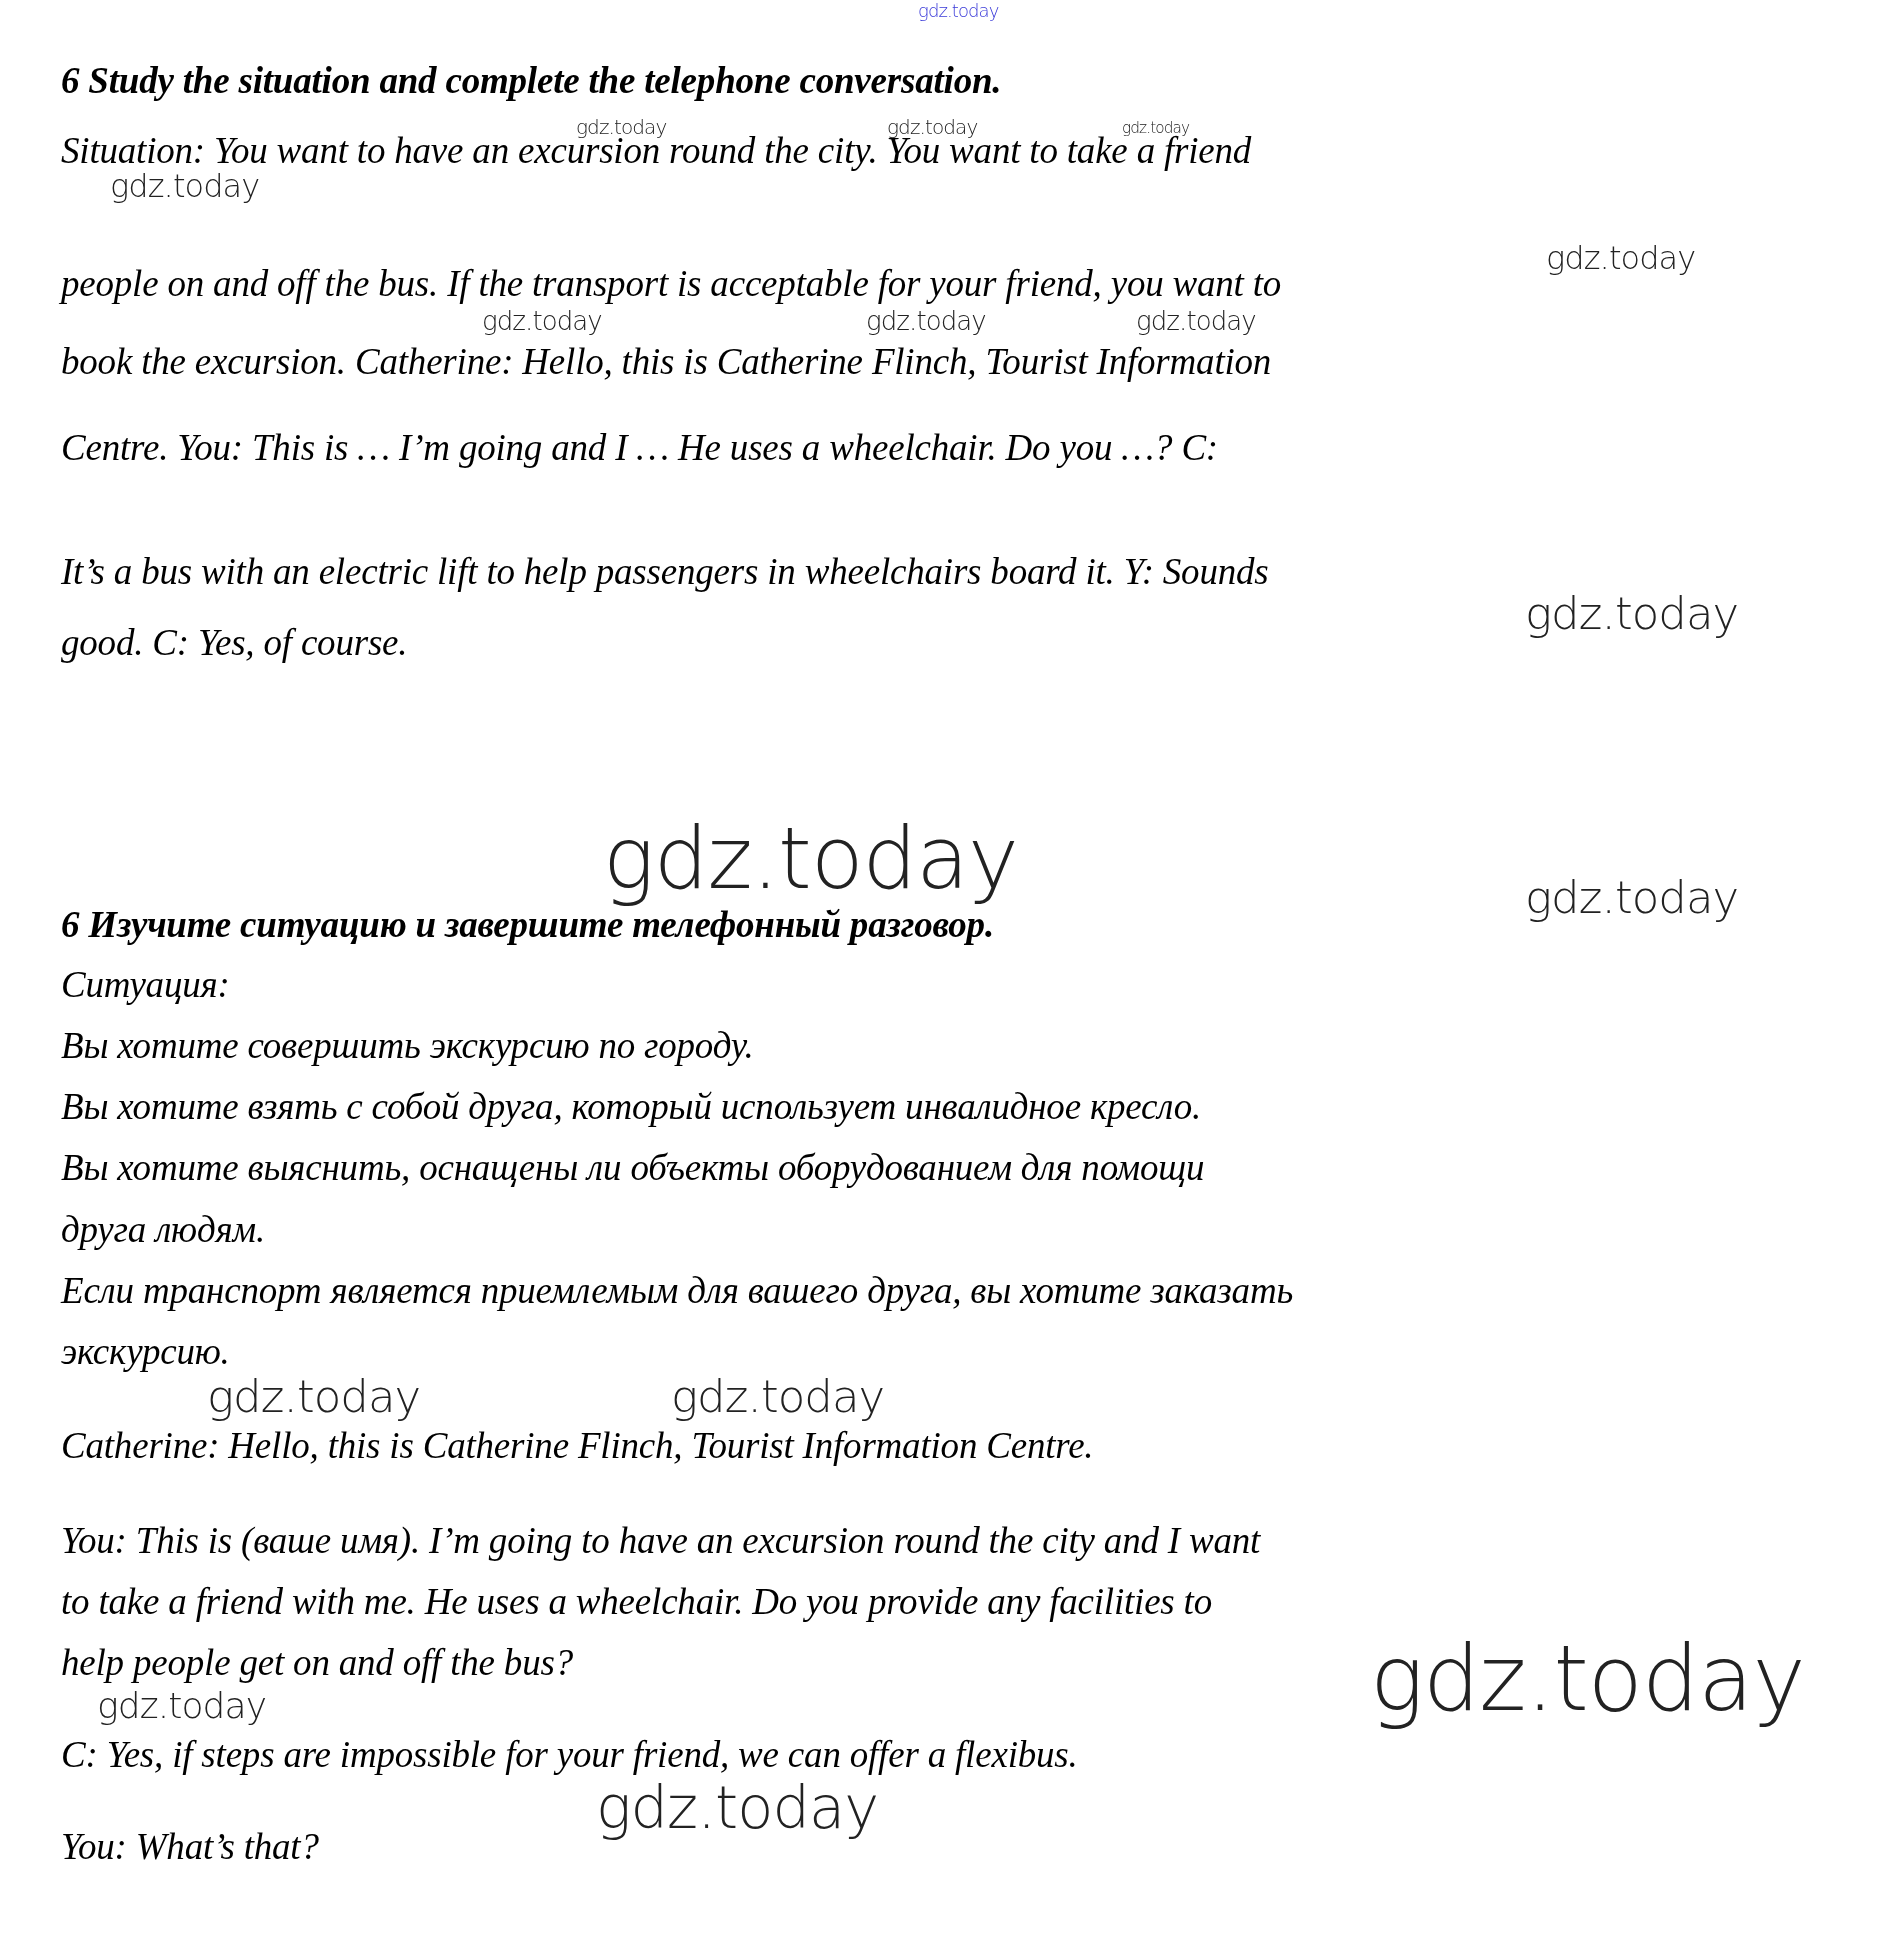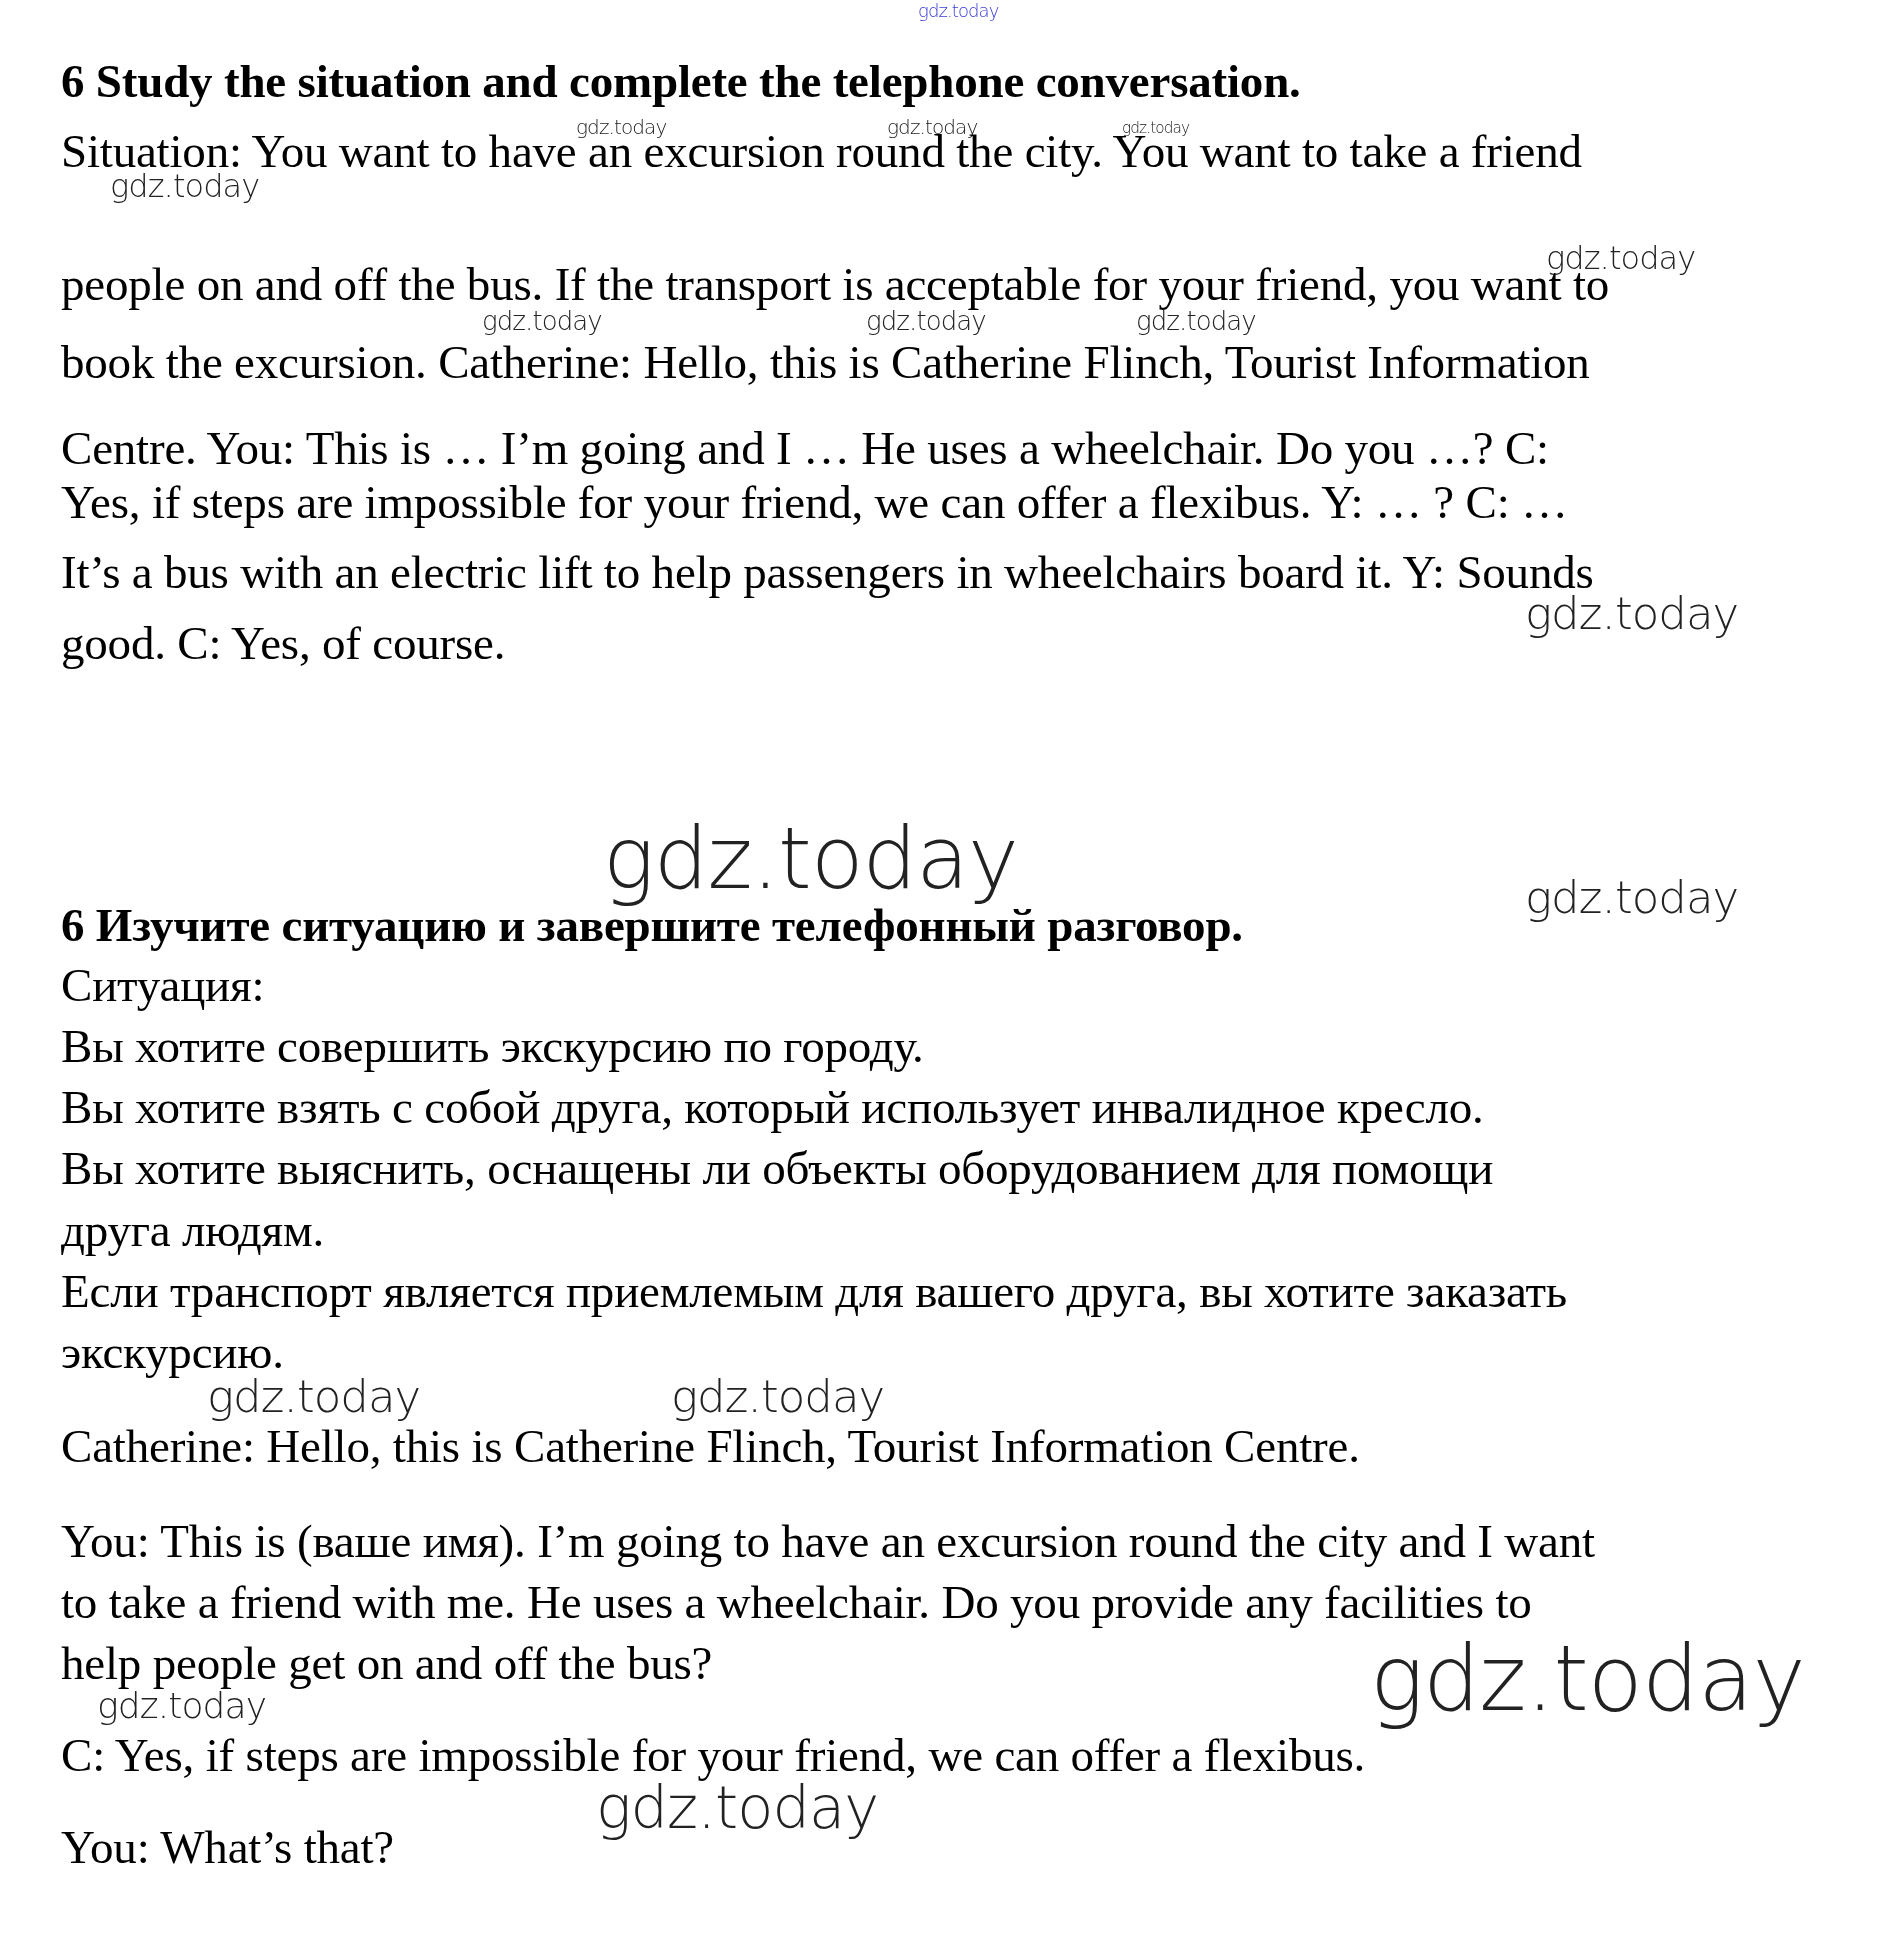--- a/index.html
+++ b/index.html
@@ -1,19 +1,19 @@
 <!DOCTYPE html>
 <html style="font-size:14.4px"><head>
 <meta charset="utf-8">
 <style>
   html, body { margin: 0; padding: 0; background: #ffffff; }
   body { width: 1901px; height: 1945px; position: relative; overflow: hidden; color: #000; }
   .page { position: absolute; left: 0; top: 0; width: 1901px; height: 1590px; }
   .serif { font-family: "Liberation Serif", "DejaVu Serif", serif; }
-  .line { position: absolute; left: 61px; white-space: nowrap; font-size: 47px; line-height: 54px; letter-spacing: -0.2px; }
+  .line { position: absolute; left: 61px; white-space: nowrap; font-size: 37px; line-height: 54px; letter-spacing: -0.2px; font-style: italic; }
   .h { font-weight: bold; }
   .wm { position: absolute; font-family: "DejaVu Sans", sans-serif; font-weight: 200; color: #222; white-space: nowrap; letter-spacing: -0.9px; }
   .wm.top { color: #3a3ad8; }
 </style>
 </head>
 <body>
 
 <div class="page serif">
 
   <span class="wm top" style="left:918px;top:0px;font-size:18px;">gdz.today</span>
@@ -32,21 +32,20 @@
   <span class="wm" style="left:671px;top:1370px;font-size:45px;">gdz.today</span>
   <span class="wm" style="left:1370px;top:1626px;font-size:90px;">gdz.today</span>
   <span class="wm" style="left:97px;top:1685px;font-size:36px;">gdz.today</span>
   <span class="wm" style="left:596px;top:1773px;font-size:59px;">gdz.today</span>
 
   <div class="line h" style="top:54px;">6 Study the situation and complete the telephone conversation.</div>
   <div class="line" style="top:124px;"> Situation: You want to have an excursion round the city. You want to take a friend</div>
   <div class="line" style="top:257px;">people on and off the bus. If the transport is acceptable for your friend, you want to</div>
   <div class="line" style="top:335px;">book the excursion. Catherine: Hello, this is Catherine Flinch, Tourist Information</div>
   <div class="line" style="top:421px;">Centre. You: This is … I’m going and I … He uses a wheelchair. Do you …? C:</div>
-  <div class="line" style="top:475px;">Yes, if steps are impossible for your friend, we can offer a flexibus. Y: … ? C: …</div>
   <div class="line" style="top:545px;">It’s a bus with an electric lift to help passengers in wheelchairs board it. Y: Sounds</div>
   <div class="line" style="top:616px;">good. C: Yes, of course.</div>
 
   <div class="line h" style="top:898px;">6 Изучите ситуацию и завершите телефонный разговор.</div>
   <div class="line" style="top:958px;">Ситуация:</div>
   <div class="line" style="top:1019px;">Вы хотите совершить экскурсию по городу.</div>
   <div class="line" style="top:1080px;">Вы хотите взять с собой друга, который использует инвалидное кресло.</div>
   <div class="line" style="top:1141px;">Вы хотите выяснить, оснащены ли объекты оборудованием для помощи</div>
   <div class="line" style="top:1203px;">друга людям.</div>
   <div class="line" style="top:1264px;text-align:center;">Если транспорт является приемлемым для вашего друга, вы хотите заказать</div>

